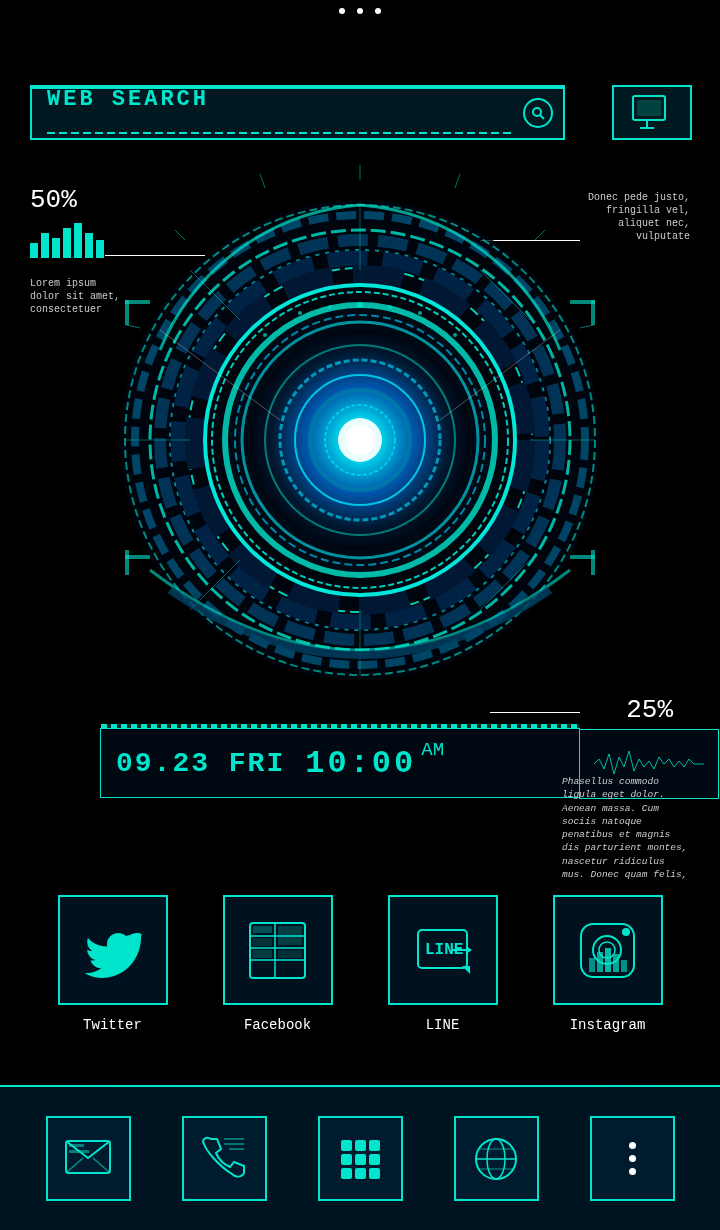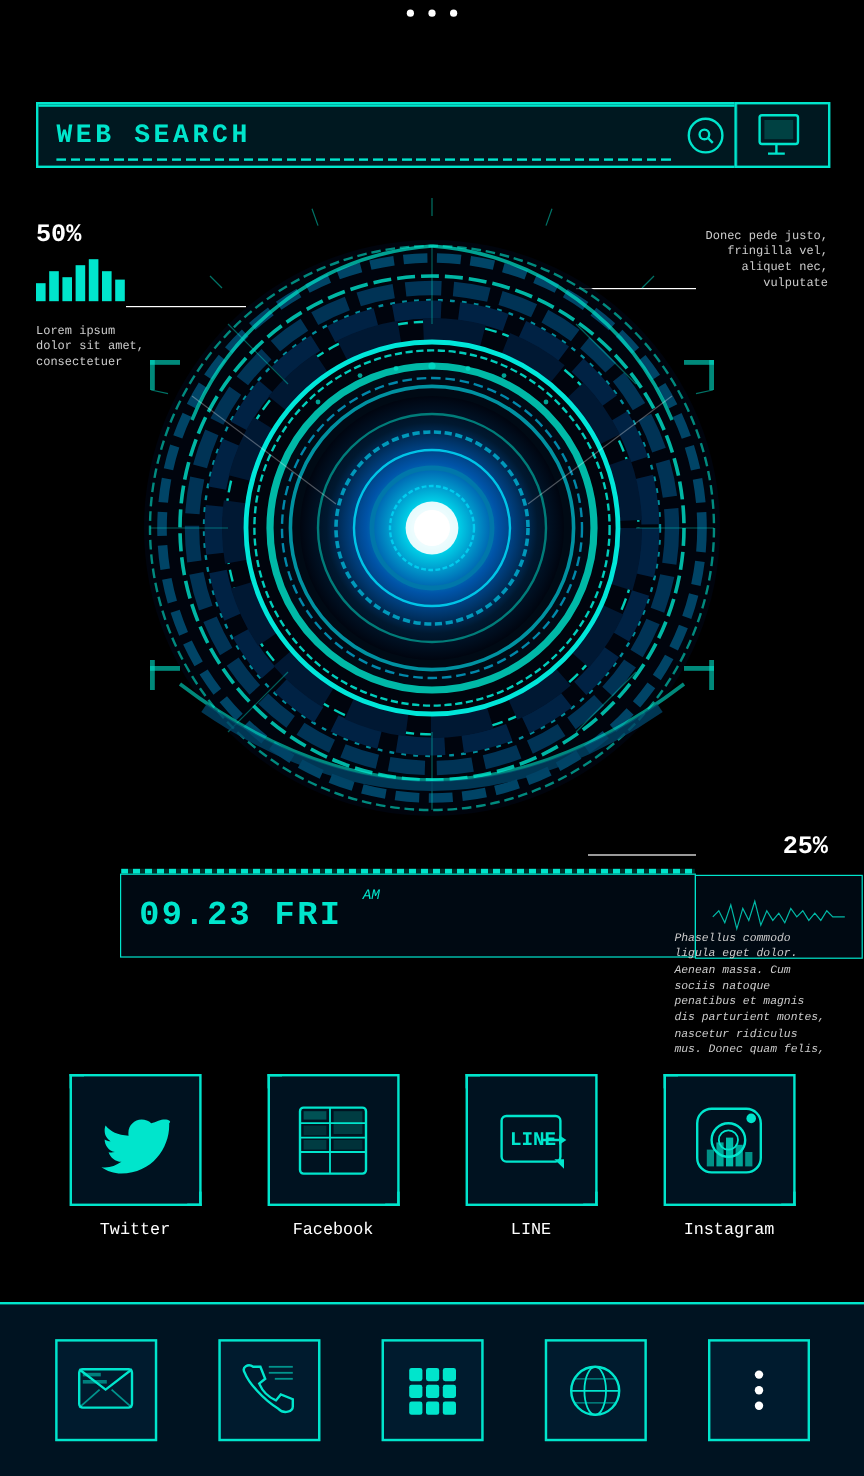--- a/index.html
+++ b/index.html
@@ -26,26 +26,26 @@
       height: 6px;
       background: #fff;
       border-radius: 50%;
     }
 
     
     .web-search-bar {
       position: absolute;
       top: 85px;
       left: 30px;
-      width: 585px;
+      width: 535px;
       height: 55px;
       border: 2px solid #00e5cc;
       background: rgba(0,30,40,0.8);
       display: flex;
-      align-items: center;
+      align-items: flex-start;
       padding: 0 15px;
     }
     .web-search-bar::before {
       content: '';
       position: absolute;
       top: 0; left: 0; right: 0;
       height: 2px;
       background: #00e5cc;
     }
     .web-search-text {
@@ -92,22 +92,22 @@
     }
 
     
     .stat-left {
       position: absolute;
       top: 185px;
       left: 30px;
     }
     .stat-percent {
       color: #fff;
-      font-size: 21px;
-      font-weight: bold;
+      font-size: 26px;
+      font-weight: normal;
     }
     .bar-chart {
       display: flex;
       align-items: flex-end;
       gap: 3px;
       margin-top: 8px;
       height: 35px;
     }
     .bar {
       background: #00e5cc;
@@ -192,25 +192,24 @@
     }
     .datetime-time {
       color: #00e5cc;
       font-size: 32px;
       letter-spacing: 3px;
       font-weight: bold;
       margin-left: 20px;
     }
     .datetime-am {
       color: #00e5cc;
-      font-size: 12px;
-      margin-left: 17px;
+      font-size: 19px;
+      margin-left: 5px;
       align-self: flex-start;
       margin-top: 10px;
-      font-style: italic;
     }
     .waveform-box {
       position: absolute;
       right: -140px;
       top: 0;
       width: 140px;
       height: 70px;
       background: rgba(0,10,20,0.9);
       border: 1px solid #00e5cc;
       display: flex;
@@ -504,30 +503,31 @@
       <circle cx="190" cy="163" r="2"></circle>
       <circle cx="155" cy="185" r="2"></circle>
       <circle cx="345" cy="185" r="2"></circle>
     </g>
 
     <line x1="50" y1="180" x2="170" y2="270" stroke="white" stroke-width="1" opacity="0.3"></line>
     <line x1="450" y1="180" x2="330" y2="270" stroke="white" stroke-width="1" opacity="0.3"></line>
   </svg>
 </div>
 
-<div style="position:absolute; top:695px; right:30px;">
+<div style="position:absolute; top:695px; right:47px;">
   <div class="stat-percent">25%</div>
 </div>
 
 <div class="progress-section">
 </div>
 
 <div class="datetime-widget">
   <div class="datetime-top-bar"></div>
   <span class="datetime-date">09.23 FRI</span>
+  <span class="datetime-time">10:00</span>
   <span class="datetime-am">AM</span>
 
   <div class="waveform-box">
     <svg width="120" height="50" viewBox="0 0 120 50">
 
       <g stroke="#00e5cc" stroke-width="1" fill="none">
         <polyline points="5,25 10,20 15,30 20,15 25,35 30,18 35,28 40,12 45,32 50,20 55,28 60,22 65,30 70,18 75,25 80,20 85,28 90,22 95,28 100,20 105,25 110,25 115,25" opacity="0.8"></polyline>
       </g>
     </svg>
   </div>

